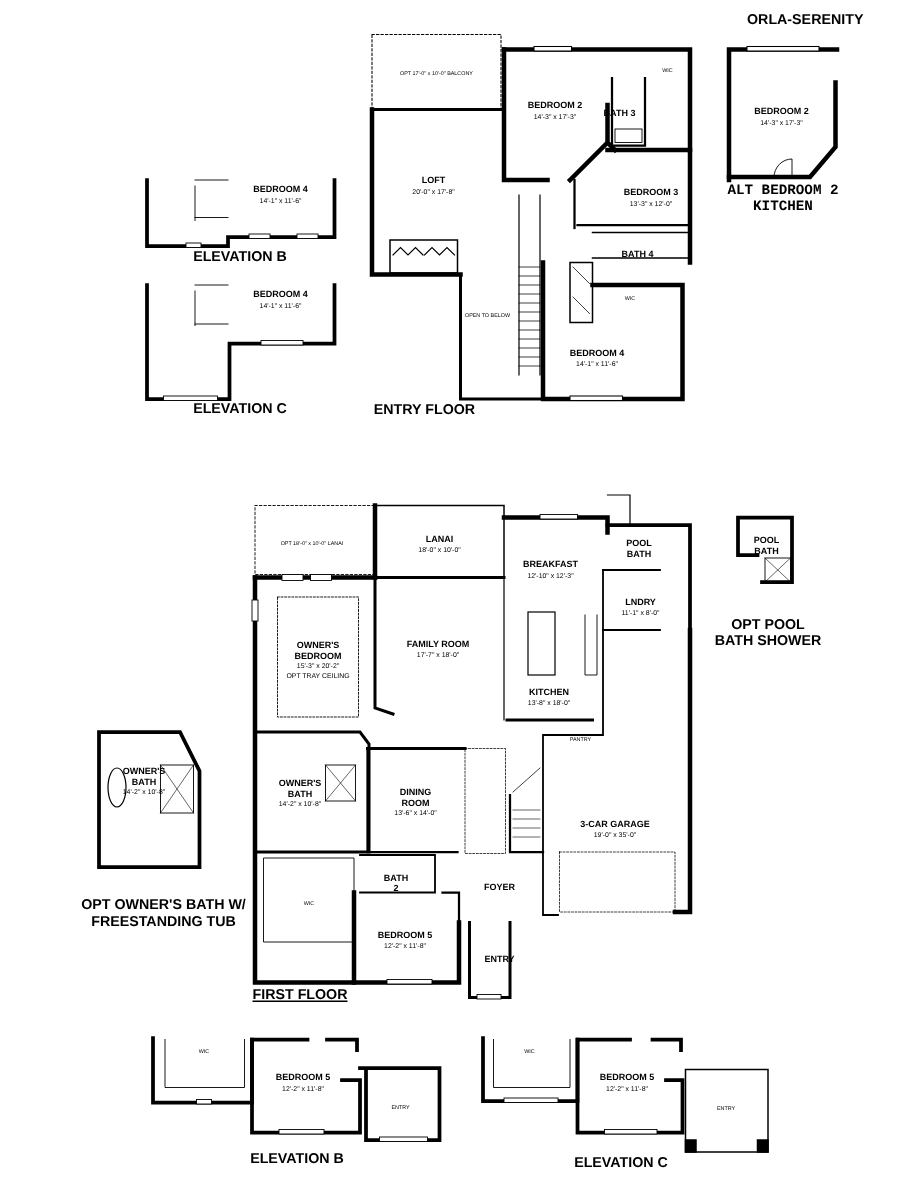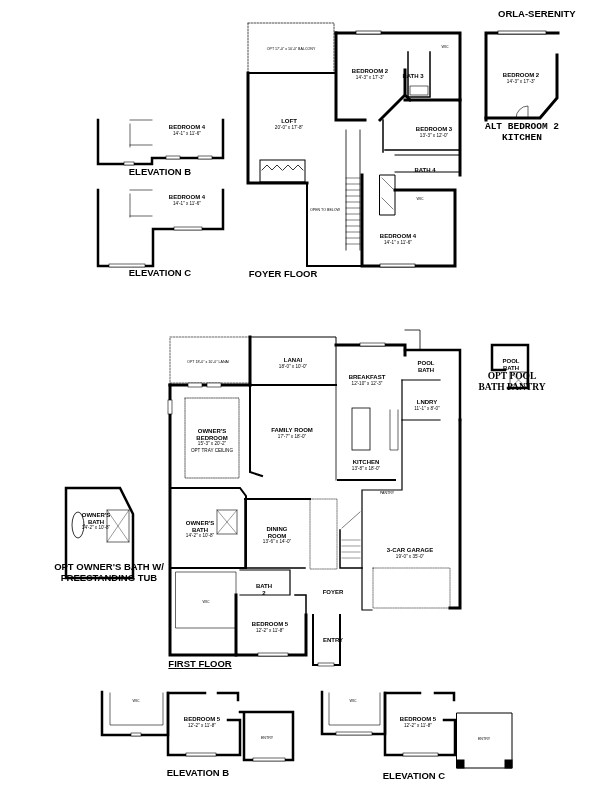--- a/index.html
+++ b/index.html
@@ -154,21 +154,21 @@
 <div class="tiny" style="left:291px;top:47px;">OPT 17'-0" x 10'-0" BALCONY</div>
 <div class="room" style="left:370px;top:68px;"><span>BEDROOM 2</span><span class="dim">14'-3" x 17'-3"</span></div>
 <div class="room" style="left:413px;top:73px;"><span>BATH 3</span></div>
 <div class="room" style="left:434px;top:126px;"><span>BEDROOM 3</span><span class="dim">13'-3" x 12'-0"</span></div>
 <div class="room" style="left:289px;top:118px;"><span>LOFT</span><span class="dim">20'-0" x 17'-8"</span></div>
 <div class="room" style="left:425px;top:167px;"><span>BATH 4</span></div>
 <div class="tiny" style="left:325px;top:208px;">OPEN TO BELOW</div>
 <div class="room" style="left:398px;top:233px;"><span>BEDROOM 4</span><span class="dim">14'-1" x 11'-6"</span></div>
 <div class="tiny" style="left:445px;top:45px;">WIC</div>
 <div class="tiny" style="left:420px;top:197px;">WIC</div>
-<div class="caption" style="left:283px;top:269px;">FOYER FLOOR</div>
+<div class="caption" style="left:283px;top:269px;">ENTRY FLOOR</div>
 
 <div class="room" style="left:521px;top:72px;"><span>BEDROOM 2</span><span class="dim">14'-3" x 17'-3"</span></div>
 <div class="caption" style="left:522px;top:122px;font-family:Liberation Mono, monospace;"><span>ALT BEDROOM 2</span><br><span>KITCHEN</span></div>
 
 <div class="room" style="left:187px;top:124px;"><span>BEDROOM 4</span><span class="dim">14'-1" x 11'-6"</span></div>
 <div class="caption" style="left:160px;top:167px;">ELEVATION B</div>
 <div class="room" style="left:187px;top:194px;"><span>BEDROOM 4</span><span class="dim">14'-1" x 11'-6"</span></div>
 <div class="caption" style="left:160px;top:268px;">ELEVATION C</div>
 
 <div class="tiny" style="left:208px;top:360px;">OPT 18'-0" x 10'-0" LANAI</div>
@@ -184,24 +184,24 @@
 <div class="room" style="left:410px;top:547px;"><span>3-CAR GARAGE</span><span class="dim">19'-0" x 35'-0"</span></div>
 <div class="tiny" style="left:206px;top:600px;">WIC</div>
 <div class="room" style="left:264px;top:583px;"><span>BATH</span><br><span>2</span></div>
 <div class="room" style="left:270px;top:621px;"><span>BEDROOM 5</span><span class="dim">12'-2" x 11'-8"</span></div>
 <div class="room" style="left:333px;top:589px;"><span>FOYER</span></div>
 <div class="room" style="left:333px;top:637px;"><span>ENTRY</span></div>
 <div class="tiny" style="left:387px;top:491px;">PANTRY</div>
 <div class="caption" style="left:200px;top:659px;text-decoration:underline;">FIRST FLOOR</div>
 
 <div class="room" style="left:511px;top:358px;"><span>POOL</span><br><span>BATH</span></div>
-<div class="caption" style="left:512px;top:371px;font-family:Liberation Serif, serif;"><span>OPT POOL</span><br><span>BATH PANTRY</span></div>
+<div class="caption" style="left:512px;top:412px;"><span>OPT POOL</span><br><span>BATH SHOWER</span></div>
 
 <div class="room" style="left:96px;top:512px;"><span>OWNER'S</span><br><span>BATH</span><span class="dim">14'-2" x 10'-8"</span></div>
-<div class="caption" style="left:109px;top:562px;"><span>OPT OWNER'S BATH W/</span><br><span>FREESTANDING TUB</span></div>
+<div class="caption" style="left:109px;top:599px;"><span>OPT OWNER'S BATH W/</span><br><span>FREESTANDING TUB</span></div>
 
 <div class="tiny" style="left:136px;top:699px;">WIC</div>
 <div class="room" style="left:202px;top:716px;"><span>BEDROOM 5</span><span class="dim">12'-2" x 11'-8"</span></div>
 <div class="tiny" style="left:267px;top:736px;">ENTRY</div>
 <div class="caption" style="left:198px;top:768px;">ELEVATION B</div>
 
 <div class="tiny" style="left:353px;top:699px;">WIC</div>
 <div class="room" style="left:418px;top:716px;"><span>BEDROOM 5</span><span class="dim">12'-2" x 11'-8"</span></div>
 <div class="tiny" style="left:484px;top:737px;">ENTRY</div>
 <div class="caption" style="left:414px;top:771px;">ELEVATION C</div>

